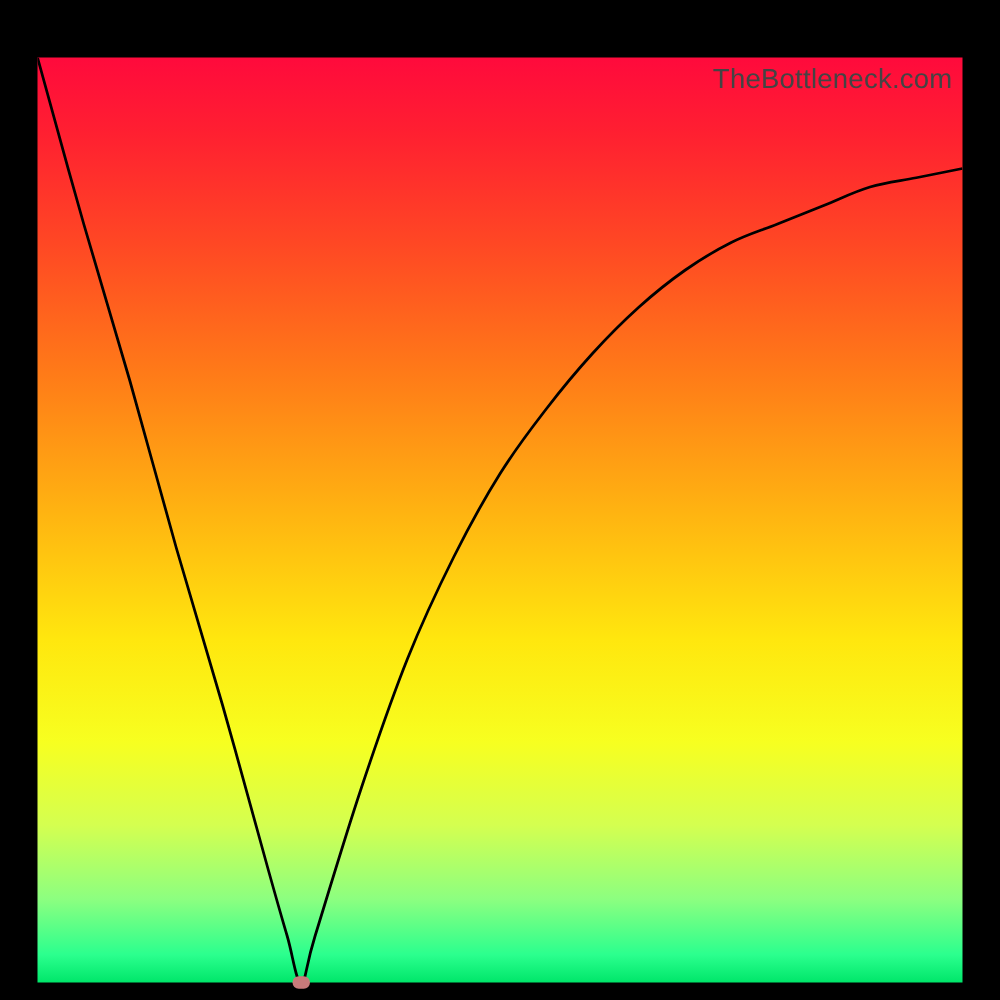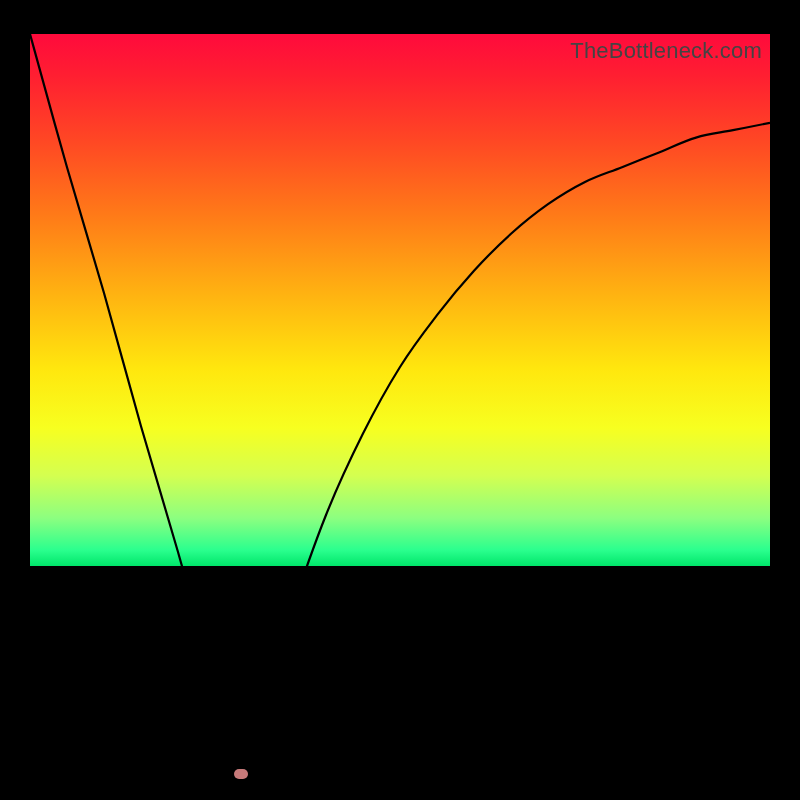--- a/index.html
+++ b/index.html
@@ -13,23 +13,23 @@
   }
   .frame {
     position: relative;
     width: 800px;
     height: 800px;
     background: #000;
   }
   .plot {
     position: absolute;
     left: 30px;
-    top: 34px;
+    top: 46px;
     width: 740px;
-    height: 532px;
+    height: 740px;
     background: linear-gradient(
       to bottom,
       #ff0a3c 0%,
       #ff1f31 8%,
       #ff4724 20%,
       #ff7a18 34%,
       #ffb311 49%,
       #ffe70e 63%,
       #f7ff20 74%,
       #d4ff50 83%,

